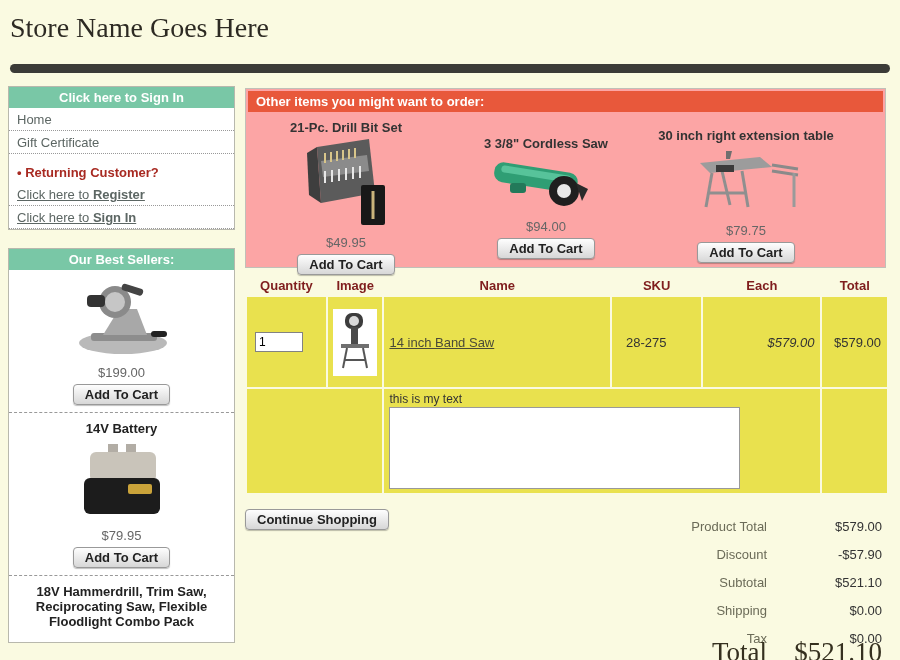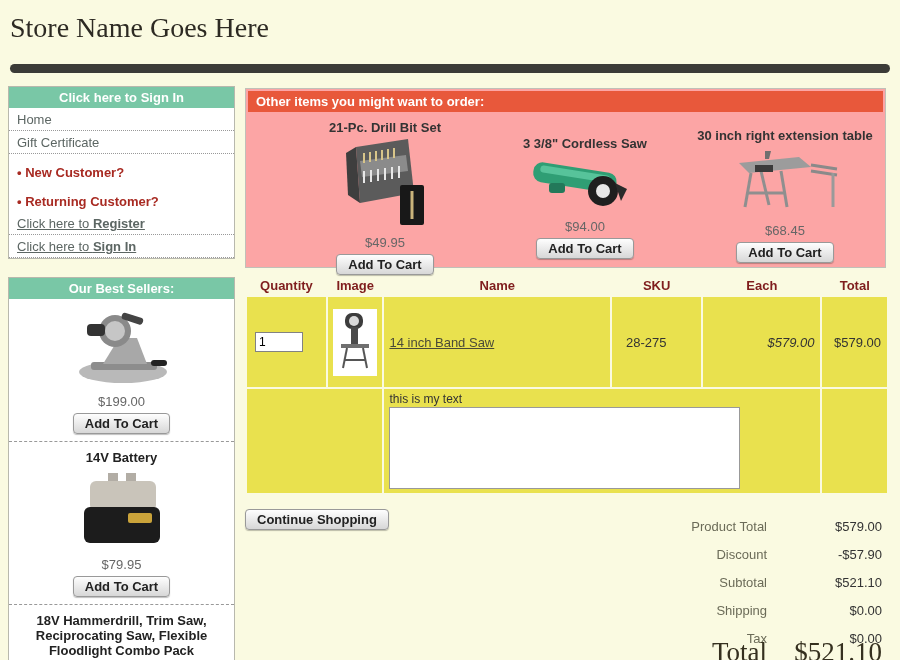--- a/index.html
+++ b/index.html
@@ -30,21 +30,21 @@
   .btn{display:inline-block;background:linear-gradient(#fefefe,#d7d7d7);
     border:1px solid #999;border-radius:4px;padding:2px 11px;font-size:13px;
     font-weight:bold;color:#222;box-shadow:0 1px 1px rgba(0,0,0,.25);cursor:pointer;}
 
   
   .main{position:absolute;left:245px;top:88px;width:641px;height:572px;}
 
   .cross-box{background:#fca5a5;border:1px solid #c0c0b8;height:180px;box-sizing:border-box;}
   .cross-head{background:#E8583B;color:#fff;font-weight:bold;font-size:13px;
     margin:2px;padding:3px 8px;}
-  .cross-row{display:flex;justify-content:flex-end;align-items:flex-start;}
+  .cross-row{display:flex;justify-content:flex-start;align-items:flex-start;}
   .cross-prod{text-align:center;width:200px;}
   .cross-prod:nth-child(1){margin-top:6px;}
   .cross-prod:nth-child(2){margin-top:22px;}
   .cross-prod:nth-child(3){margin-top:14px;}
   .cross-name{font-size:13px;font-weight:bold;color:#333;margin-bottom:2px;}
 
   
   table.cart{border-collapse:separate;border-spacing:2px;margin-top:6px;width:644px;}
   table.cart th{font-size:13px;font-weight:bold;color:#7f1d1d;padding:2px 0;text-align:center;}
   table.cart td{background:#E9E14E;vertical-align:middle;font-size:13px;color:#333;}
@@ -89,21 +89,20 @@
 
   <div class="store-title">Store Name Goes Here</div>
   <div class="top-bar"></div>
 
   <div class="sidebar">
 
     <div class="side-box">
       <div class="side-head">Click here to Sign In</div>
       <div class="side-item"><a>Home</a></div>
       <div class="side-item"><a>Gift Certificate</a></div>
-      <div class="side-item maroon">• New Customer?</div>
       <div class="side-item maroon">• Returning Customer?</div>
       <div class="side-item"><span class="ulink"><span>Click here to </span><b>Register</b></span></div>
       <div class="side-item"><span class="ulink"><span>Click here to </span><b>Sign In</b></span></div>
     </div>
 
     <div class="side-box">
       <div class="side-head">Our Best Sellers:</div>
 
       <div class="bs-product">
         <svg width="118" height="82" viewBox="0 0 118 82">
@@ -199,21 +198,21 @@
             <line x1="86" y1="26" x2="112" y2="30" stroke="#8a8a8a" stroke-width="3"></line>
             <line x1="108" y1="28" x2="108" y2="62" stroke="#9a9a9a" stroke-width="3"></line>
             <g stroke="#8f8f8f" stroke-width="3" fill="none">
               <line x1="26" y1="28" x2="20" y2="62"></line>
                 <line x1="56" y1="26" x2="62" y2="62"></line>
               <line x1="36" y1="26" x2="44" y2="60"></line>
                 <line x1="22" y1="48" x2="60" y2="48"></line>
             </g>
             <rect x="30" y="20" width="18" height="7" fill="#3b3b3b"></rect>
           </svg>
-          <div class="price">$68.45</div>
+          <div class="price">$79.75</div>
           <span class="btn">Add To Cart</span>
         </div>
 
       </div>
     </div>
 
     
     <table class="cart">
       <colgroup>
         <col style="width:80px">

